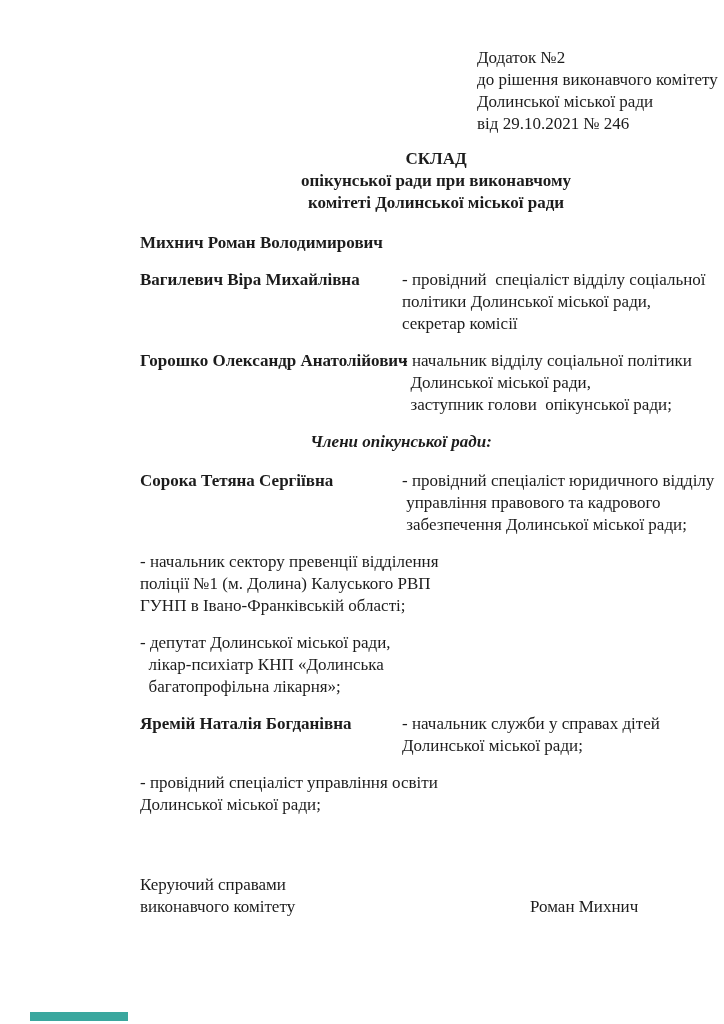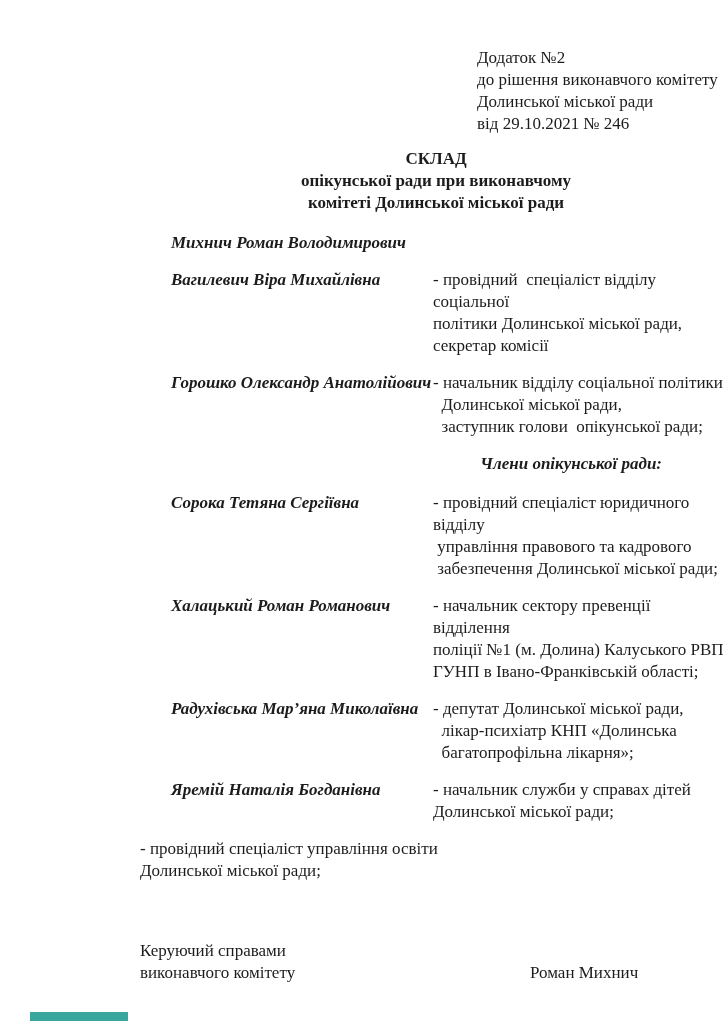--- a/index.html
+++ b/index.html
@@ -30,30 +30,28 @@
     margin: 18px 30px 0 100px;
   }
   .entry {
     display: flex;
     margin-bottom: 15px;
   }
   .entry-name {
     width: 262px;
     flex-shrink: 0;
     font-weight: bold;
-    font-style: italic;
     white-space: nowrap;
-    margin-left: 31px;
   }
   .entry-role {
     flex: 1;
   }
   .members-heading {
     margin: 13px 64px 17px 0;
-    text-align: right;
+    text-align: center;
     font-weight: bold;
     font-style: italic;
   }
   .note {
     margin: 0 24px 0 100px;
     font-weight: bold;
     font-style: italic;
   }
   .signature {
     display: flex;
@@ -107,28 +105,26 @@
     <div class="members-heading">Члени опікунської ради:</div>
 
     <div class="entry">
       <div class="entry-name">Сорока Тетяна Сергіївна</div>
       <div class="entry-role pre">- провідний спеціаліст юридичного відділу
  управління правового та кадрового
  забезпечення Долинської міської ради;</div>
     </div>
 
     <div class="entry">
-      <div class="entry-name">Халацький Роман Романович</div>
       <div class="entry-role pre">- начальник сектору превенції відділення
 поліції №1 (м. Долина) Калуського РВП
 ГУНП в Івано-Франківській області;</div>
     </div>
 
     <div class="entry">
-      <div class="entry-name">Радухівська Мар’яна Миколаївна</div>
       <div class="entry-role pre">- депутат Долинської міської ради,
   лікар-психіатр КНП «Долинська
   багатопрофільна лікарня»;</div>
     </div>
 
     <div class="entry">
       <div class="entry-name">Яремій Наталія Богданівна</div>
       <div class="entry-role pre">- начальник служби у справах дітей
 Долинської міської ради;</div>
     </div>

